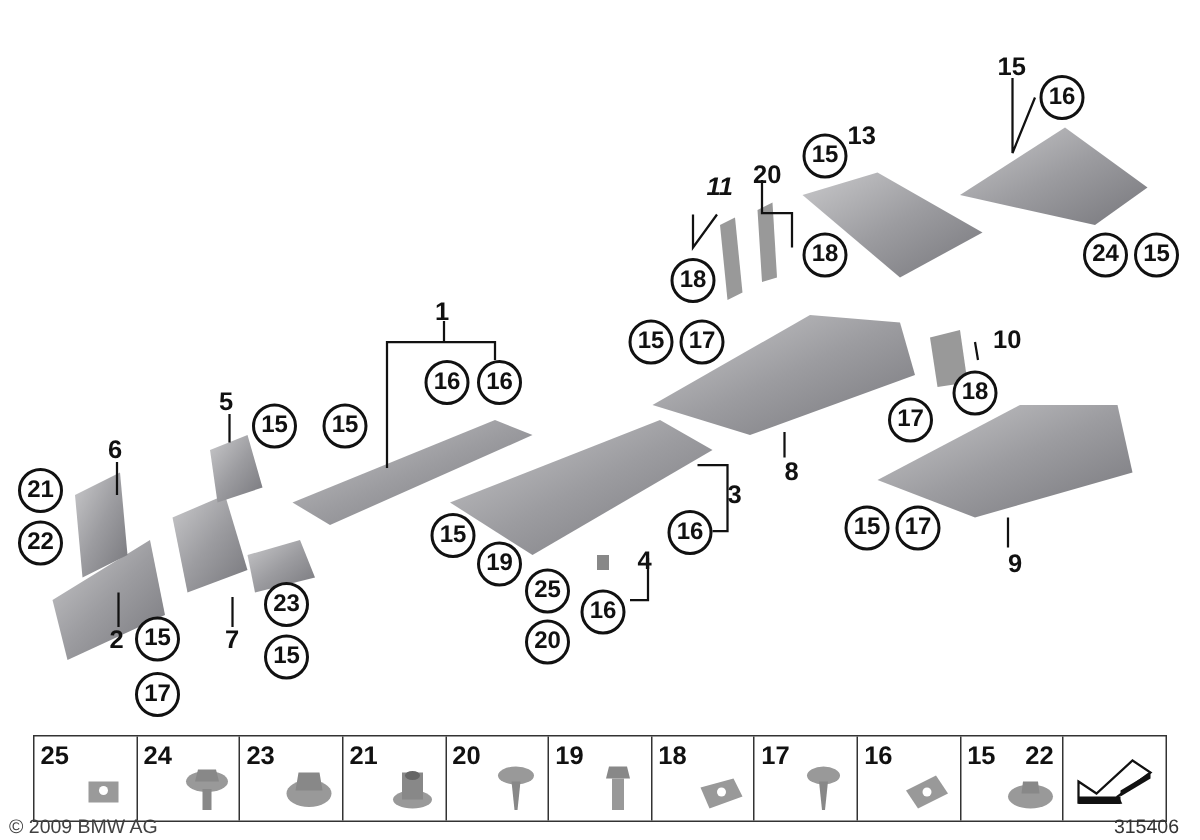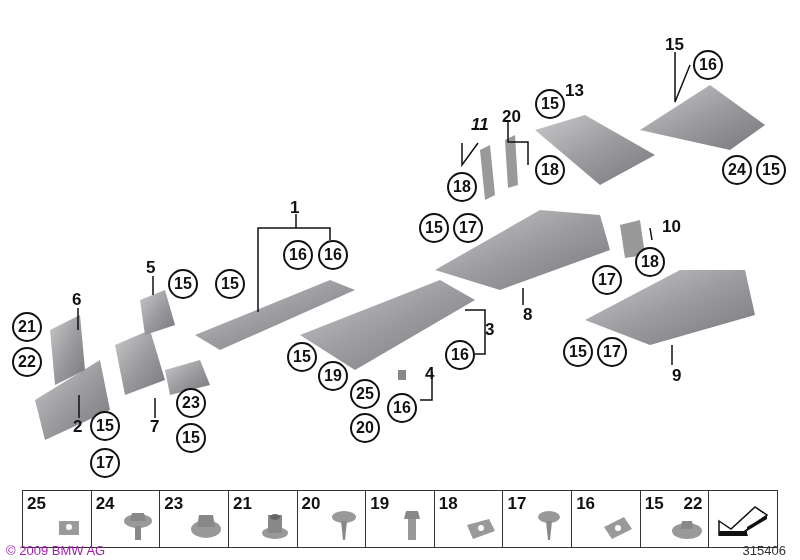--- a/index.html
+++ b/index.html
@@ -7,21 +7,21 @@
   .diagram{position:absolute;left:0;top:0;width:800px;height:480px;}
   .callout{position:absolute;width:30px;height:30px;border:2px solid #111;border-radius:50%;background:#fff;
     display:flex;align-items:center;justify-content:center;font-weight:bold;font-size:16px;color:#111;box-sizing:border-box;}
   .num{position:absolute;font-weight:bold;font-size:17px;color:#111;}
   .strip{position:absolute;left:22px;top:490px;width:756px;height:58px;border:1px solid #333;display:flex;box-sizing:border-box;}
   .cell{flex:1;border-right:1px solid #333;position:relative;}
   .cell:last-child{border-right:none;}
   .cell .lbl{position:absolute;left:4px;top:3px;font-weight:bold;font-size:17px;color:#111;}
   .cell .lbl2{position:absolute;right:6px;top:3px;font-weight:bold;font-size:17px;color:#111;}
   .hw{position:absolute;left:30px;top:18px;width:32px;height:32px;}
-  .copyright{position:absolute;left:6px;top:543px;font-size:13px;color:#a21caf;}
+  .copyright{position:absolute;left:6px;top:543px;font-size:13px;color:#404040;}
   .refno{position:absolute;right:14px;top:543px;font-size:13px;color:#333;}
 </style>
 </head>
 <body>
 
 <div class="diagram">
   <svg width="800" height="480" style="position:absolute;left:0;top:0;">
     <defs>
       <linearGradient id="metal" x1="0" y1="0" x2="1" y2="1">
         <stop offset="0" stop-color="#c9c9cb"></stop>

